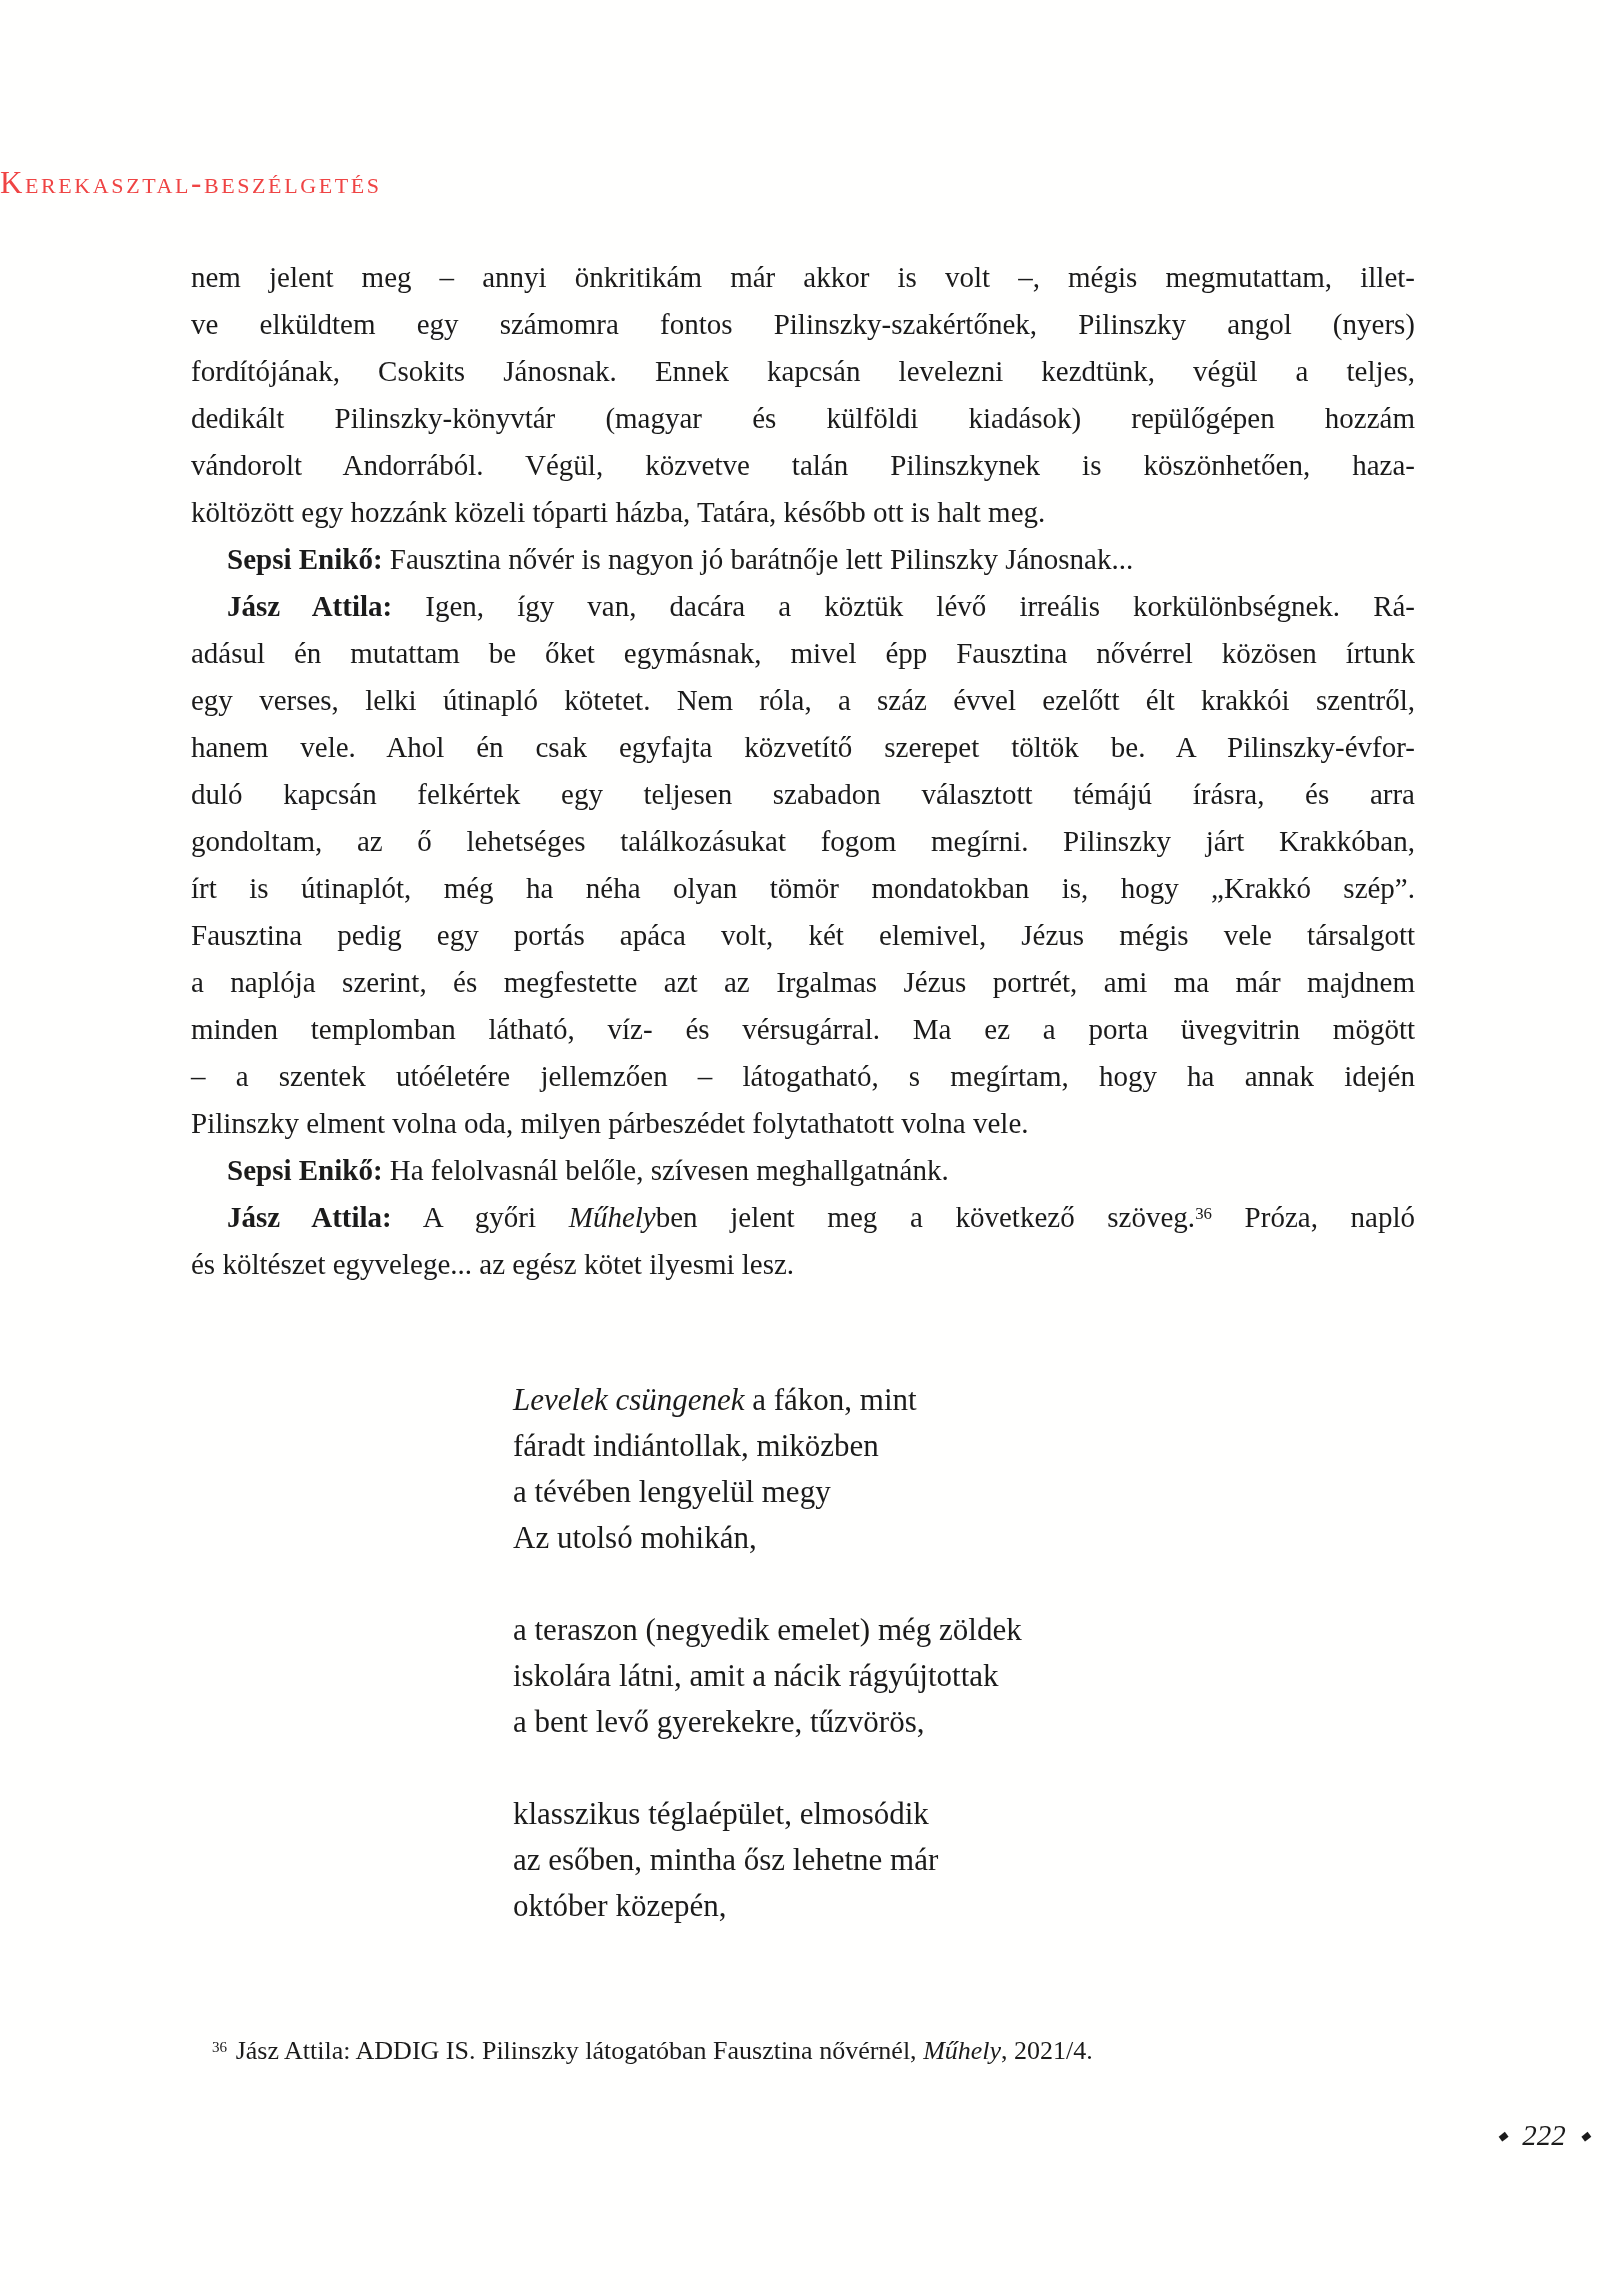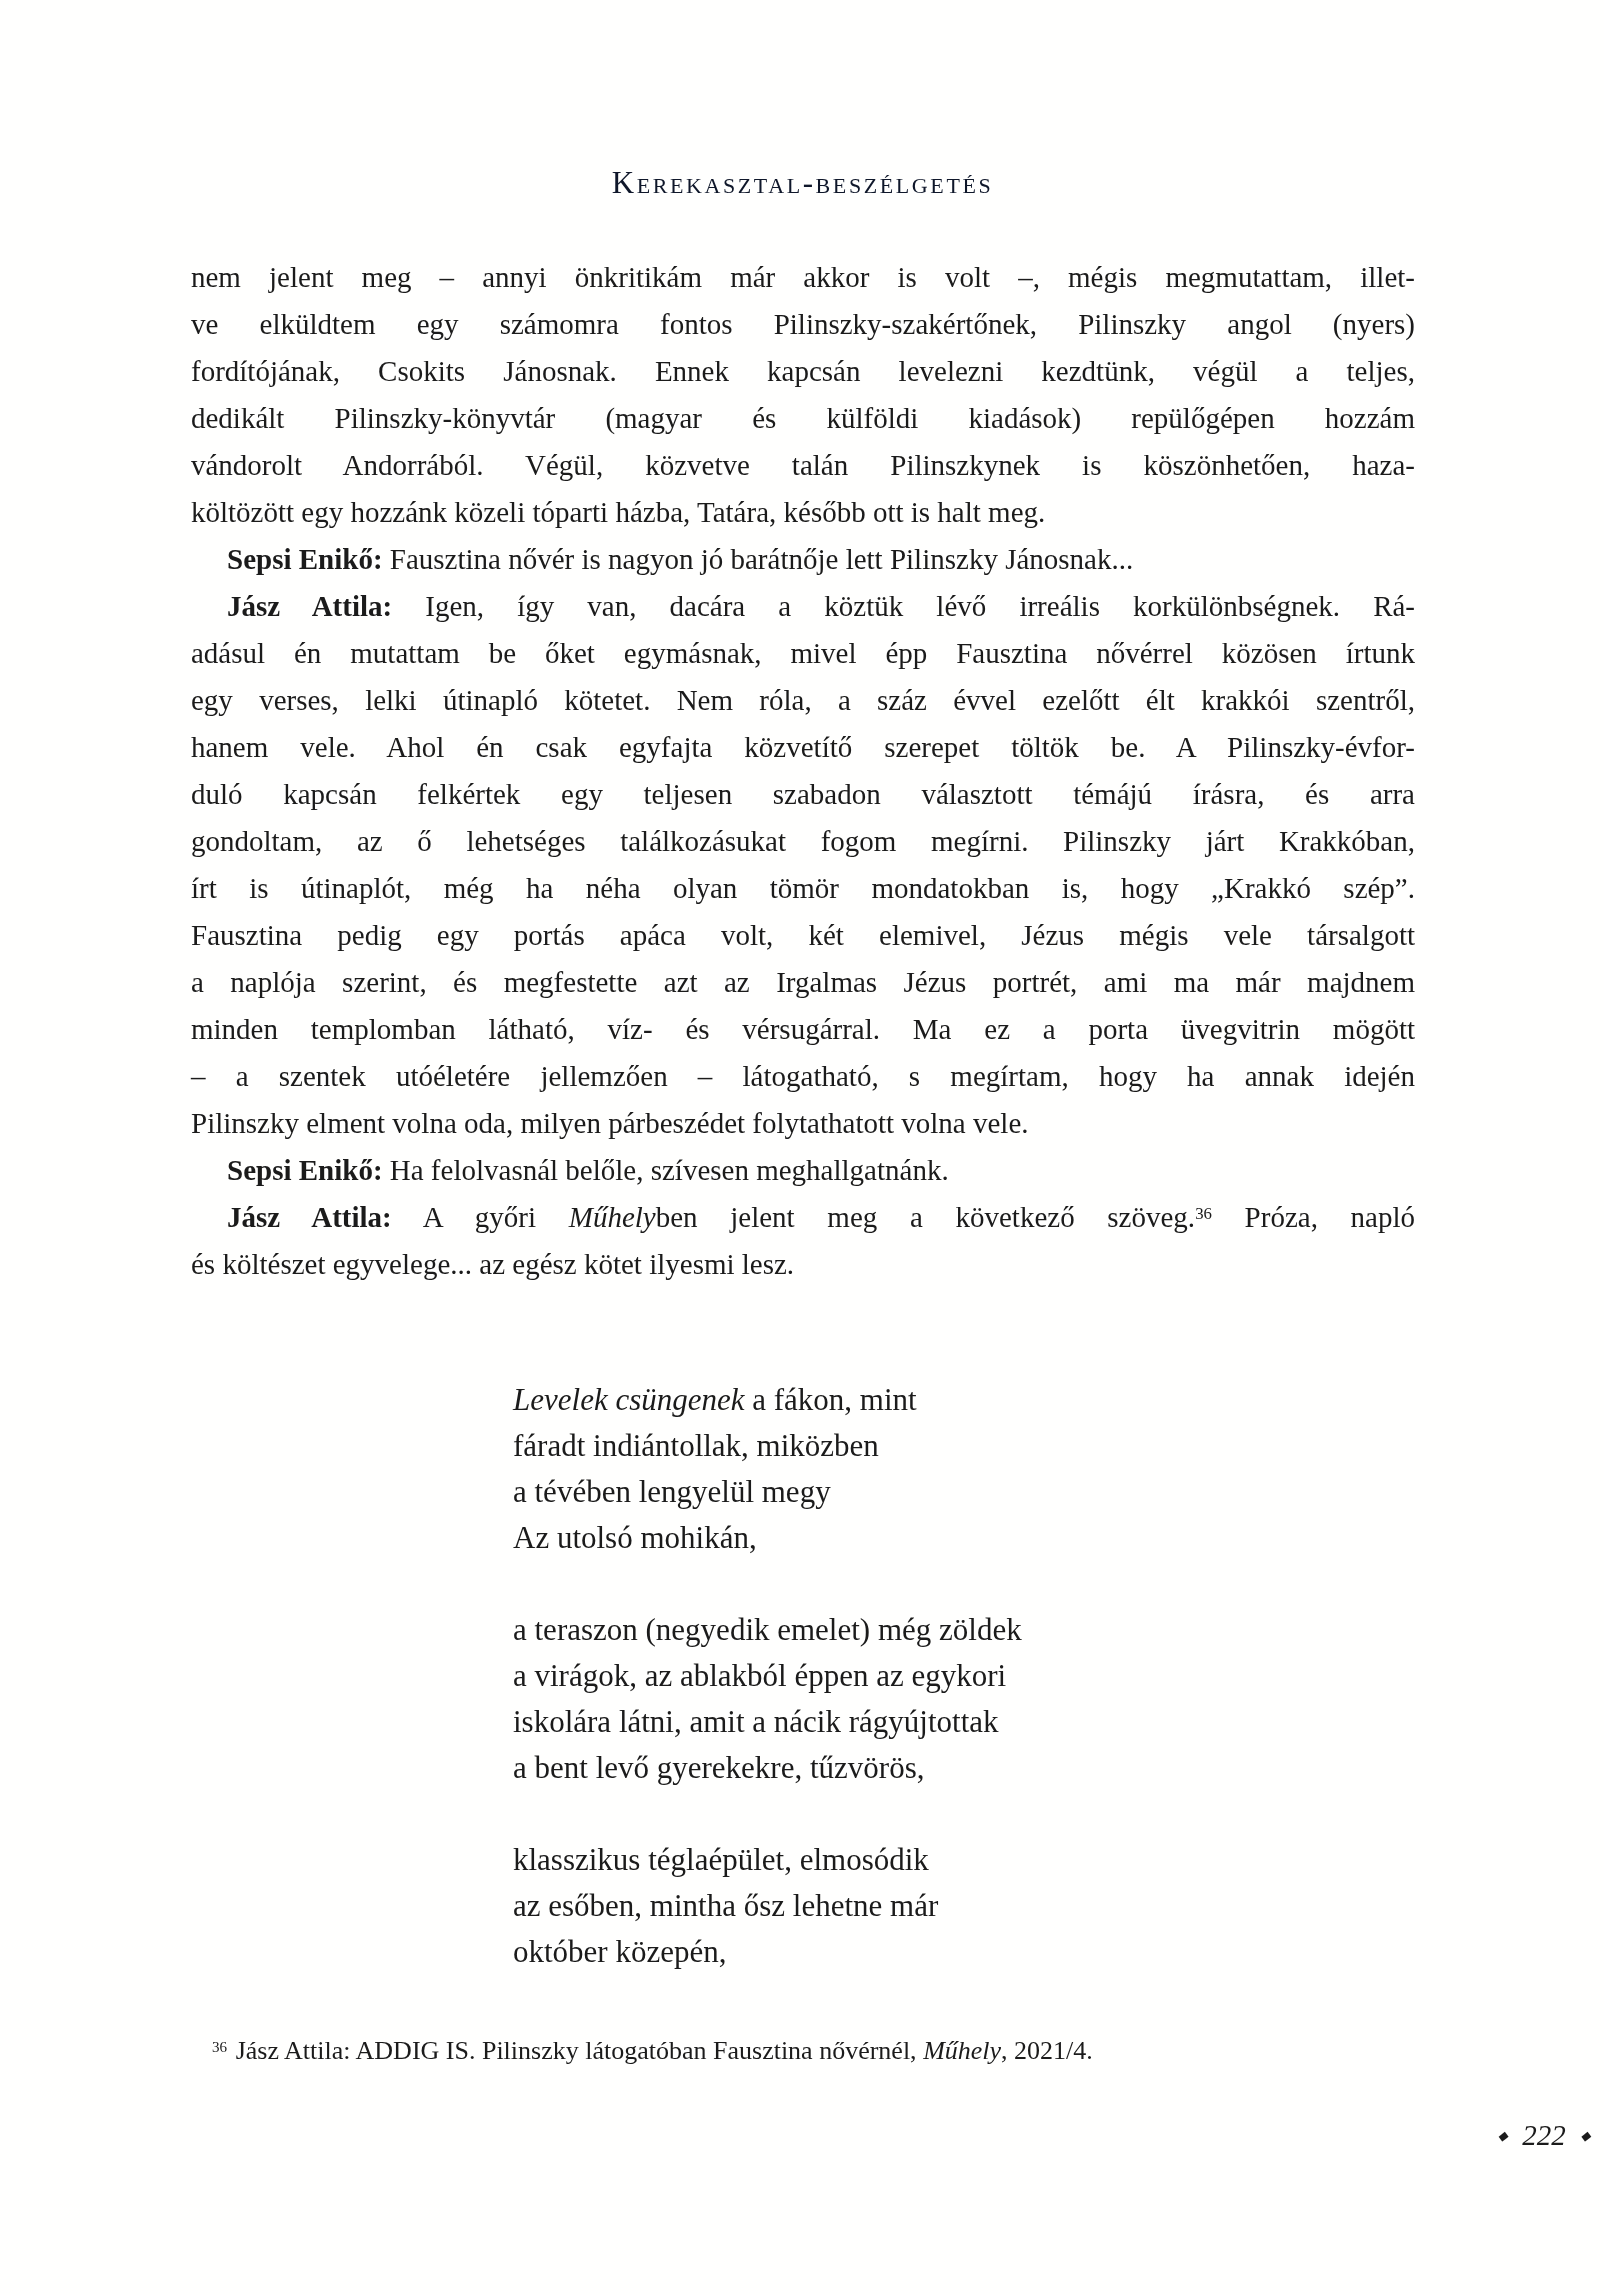--- a/index.html
+++ b/index.html
@@ -6,25 +6,24 @@
   .page {
     position:relative;
     width:1605px; height:2295px;
     background:#fffffe;
     font-family:"Liberation Serif", serif;
     color:#1b1b1b;
     overflow:hidden;
   }
   .running-header {
     position:absolute; top:165px; left:0; width:100%;
-    text-align:center;
     font-variant:small-caps;
     font-size:31px;
     letter-spacing:2.6px;
-    color:#0f172a;
+    color:#ef4444;
   }
   .textcol {
     position:absolute; left:191px; top:254px; width:1224px;
     font-size:29px; line-height:47px;
     text-rendering:optimizeLegibility;
   }
   .line { white-space:normal; }
   .line.just { text-align:justify; text-align-last:justify; word-spacing:-0.9px; }
   .line.ind { text-indent:36px; }
   .b { font-weight:bold; }
@@ -92,21 +91,20 @@
 
   <div class="poem">
       <div class="stanza">
         <div class="poem-line"><span class="i">Levelek csüngenek</span><span> a fákon, mint</span></div>
         <div class="poem-line"><span>fáradt indiántollak, miközben</span></div>
         <div class="poem-line"><span>a tévében lengyelül megy</span></div>
         <div class="poem-line"><span>Az utolsó mohikán,</span></div>
       </div>
       <div class="stanza">
         <div class="poem-line"><span>a teraszon (negyedik emelet) még zöldek</span></div>
-        <div class="poem-line"><span>a virágok, az ablakból éppen az egykori</span></div>
         <div class="poem-line"><span>iskolára látni, amit a nácik rágyújtottak</span></div>
         <div class="poem-line"><span>a bent levő gyerekekre, tűzvörös,</span></div>
       </div>
       <div class="stanza">
         <div class="poem-line"><span>klasszikus téglaépület, elmosódik</span></div>
         <div class="poem-line"><span>az esőben, mintha ősz lehetne már</span></div>
         <div class="poem-line"><span>október közepén,</span></div>
       </div>
     </div>
 

